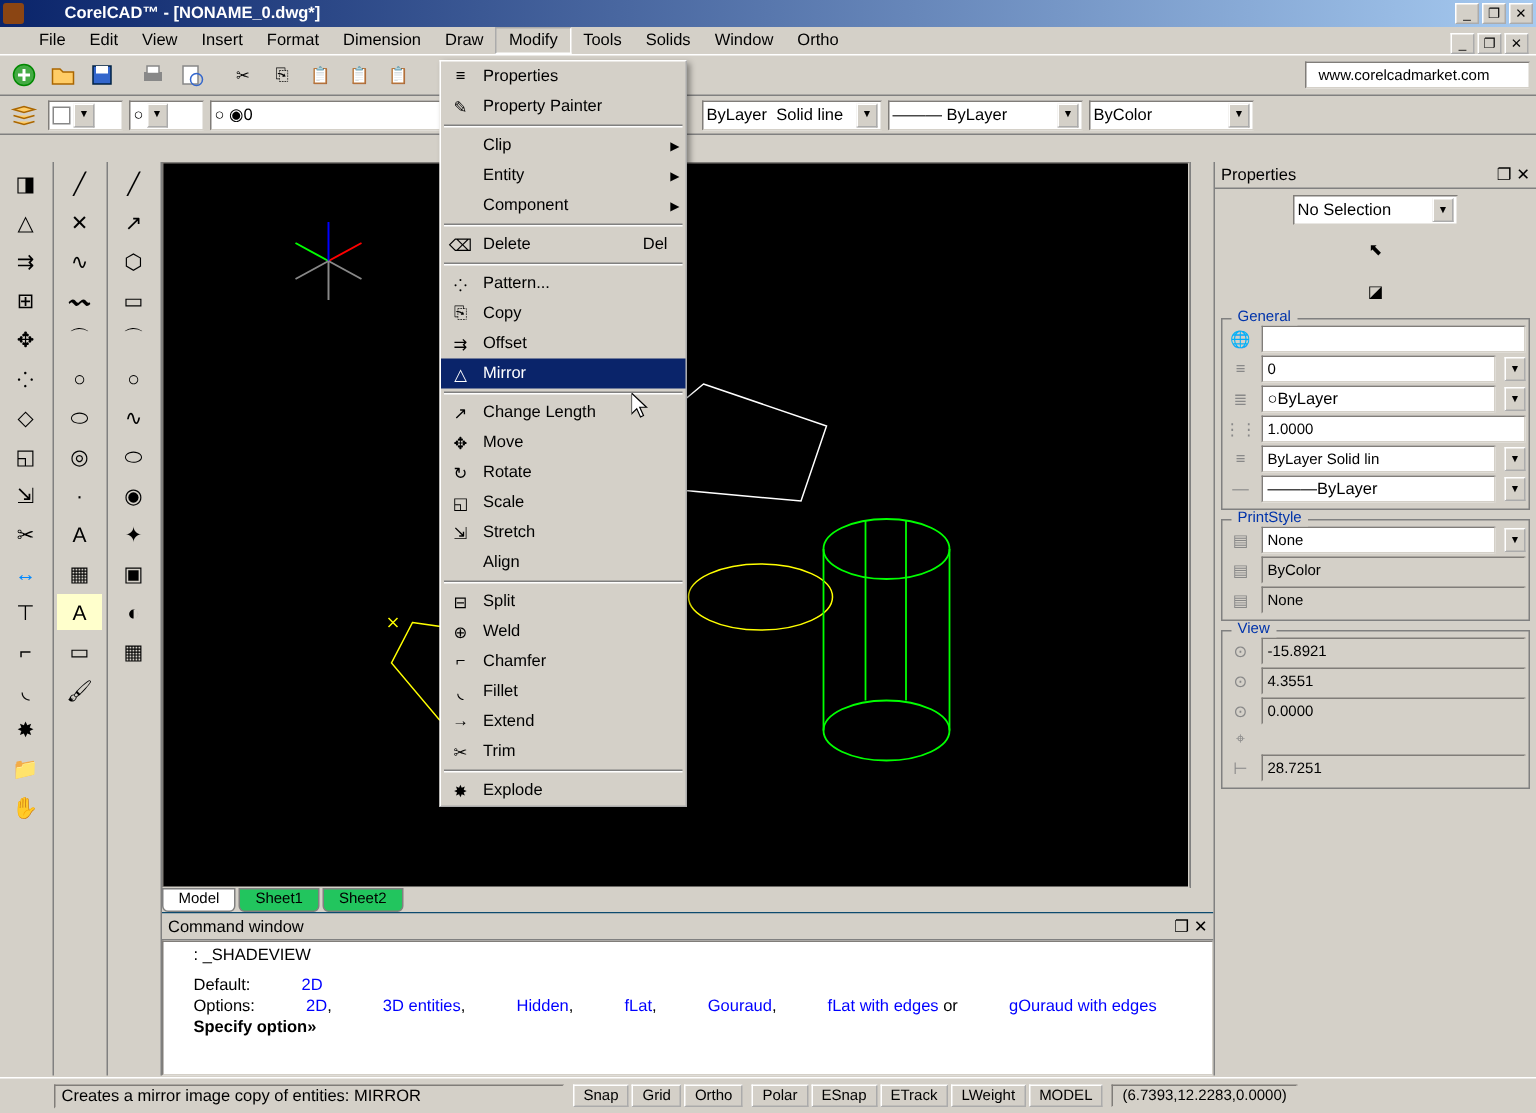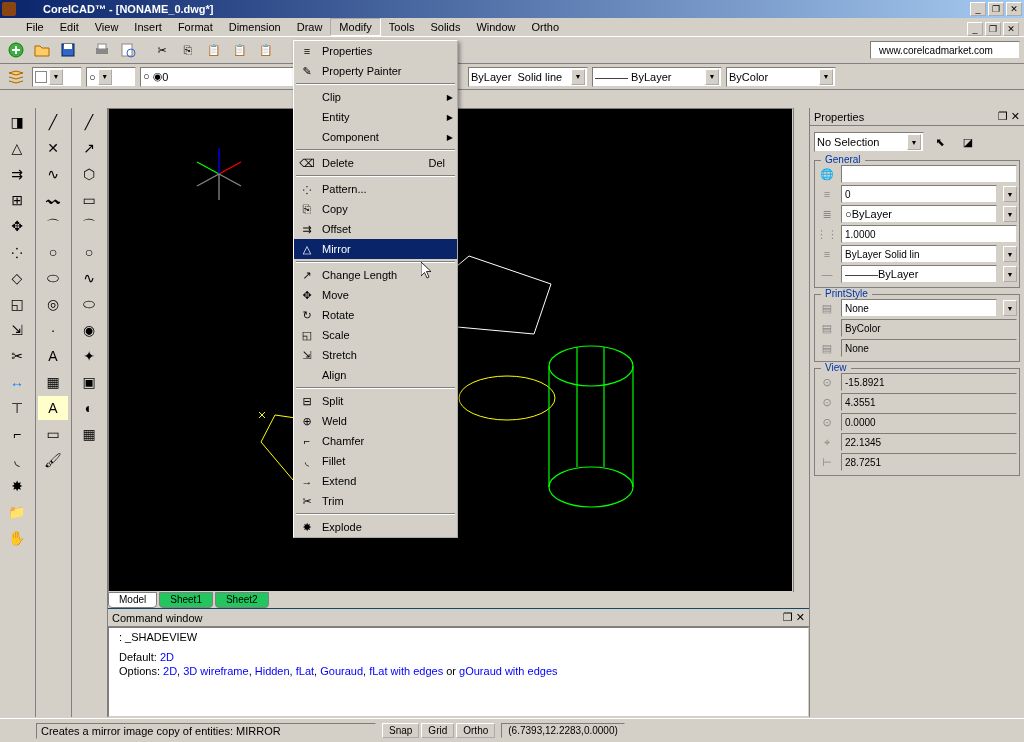--- a/index.html
+++ b/index.html
@@ -41,33 +41,33 @@
 .tabs { display: flex; background: #d4d0c8; }
 .tab { padding: 1px 10px; border: 1px solid #808080; background: #22c55e; font-size: 10px; border-radius: 0 0 4px 4px; margin-right: 2px; }
 .tab.active { background: #fff; }
 .viewport-scroll-h { flex: 1; background: #d4d0c8; }
 
 .viewport-draw { flex: 1; display: flex; }
 
 .command-wrap { border-top: 1px solid #0c4a6e; }
 .command-header { height: 18px; background: #d4d0c8; display: flex; align-items: center; padding: 0 4px; border-bottom: 1px solid #808080; }
 .command-header-title { flex: 1; }
-.command-body { background: #fff; height: 90px; padding: 2px 10px; border: 1px inset #d4d0c8; overflow: hidden; font-size: 11px; line-height: 14px; }
-.cmd-blue { color: #0000ff; }
+.command-body { background: #fff; height: 90px; padding: 2px 20px; border: 1px inset #d4d0c8; overflow: hidden; font-size: 11px; line-height: 14px; }
+.cmd-blue { color: #0000ff; margin-left: 31px; }
 
 .properties-panel { width: 215px; background: #d4d0c8; border-left: 1px solid #808080; display: flex; flex-direction: column; }
 .prop-header { height: 18px; background: #d4d0c8; display: flex; align-items: center; padding: 0 4px; border-bottom: 1px solid #808080; }
 .prop-body { flex: 1; padding: 4px; overflow-y: auto; }
 .prop-section { border: 1px solid #808080; margin-bottom: 6px; padding: 4px 2px 2px; position: relative; }
 .prop-section-title { position: absolute; top: -7px; left: 6px; background: #d4d0c8; padding: 0 4px; color: #0033aa; font-size: 10px; }
 .prop-row { display: flex; align-items: center; gap: 4px; margin-bottom: 2px; }
 .prop-icon { width: 20px; height: 16px; display: flex; align-items: center; justify-content: center; color: #888; }
 .prop-field { flex: 1; height: 18px; border: 1px inset #d4d0c8; background: #fff; display: flex; align-items: center; padding: 0 3px; font-size: 10px; }
 .prop-field.ro { background: #d4d0c8; }
-.prop-toprow { display: flex; gap: 4px; margin-bottom: 6px; align-items: center; }
+.prop-toprow { display: flex; gap: 4px; margin-bottom: 6px; align-items: center; flex-direction: column; }
 
 .dropdown-menu { position: absolute; top: 40px; left: 293px; width: 165px; background: #d4d0c8; border: 1px outset #fff; box-shadow: 2px 2px 4px rgba(0,0,0,0.4); z-index: 1000; }
 .dd-item { height: 20px; display: flex; align-items: center; padding: 0 4px 0 28px; position: relative; }
 .dd-item.highlight { background: #0a246a; color: #fff; }
 .dd-item-icon { position: absolute; left: 4px; width: 18px; display: flex; justify-content: center; }
 .dd-item-arrow { margin-left: auto; font-size: 8px; }
 .dd-item-shortcut { margin-left: auto; padding-right: 8px; }
 .dd-sep { height: 1px; margin: 2px 2px; border-top: 1px solid #808080; border-bottom: 1px solid #fff; }
 
 .cursor-arrow { position: absolute; top: 262px; left: 421px; z-index: 1001; font-size: 14px; color: #fff; }
@@ -284,28 +284,29 @@
         <span class="command-header-title">Command window</span>
         <span>❐</span>&nbsp;
         <span>✕</span>
       </div>
       <div class="command-body">
         <div>: _SHADEVIEW</div>
         <div style="height:6px"></div>
         <div><span>Default:</span> <span class="cmd-blue">2D</span></div>
         <div><span>Options:</span>
           <span class="cmd-blue">2D</span>,
-          <span class="cmd-blue">3D wireframe</span>,
+          <span class="cmd-blue">3D entities</span>,
           <span class="cmd-blue">Hidden</span>,
           <span class="cmd-blue">fLat</span>,
           <span class="cmd-blue">Gouraud</span>,
           <span class="cmd-blue">fLat with edges</span>
           <span>or</span>
           <span class="cmd-blue">gOuraud with edges</span>
         </div>
+        <div><b>Specify option»</b></div>
       </div>
     </div>
   </div>
 
   <div class="properties-panel">
     <div class="prop-header">
       <span style="flex:1">Properties</span>
       <span>❐</span>&nbsp;
       <span>✕</span>
     </div>
@@ -383,21 +384,20 @@
         <div class="prop-row">
             <div class="prop-icon">⊙</div>
             <div class="prop-field ro">4.3551</div>
           </div>
         <div class="prop-row">
             <div class="prop-icon">⊙</div>
             <div class="prop-field ro">0.0000</div>
           </div>
         <div class="prop-row">
             <div class="prop-icon">⌖</div>
-            <div class="prop-field ro">22.1345</div>
           </div>
         <div class="prop-row">
             <div class="prop-icon">⊢</div>
             <div class="prop-field ro">28.7251</div>
           </div>
       </div>
     </div>
   </div>
 </div>
 
@@ -507,14 +507,21 @@
     </svg>
 </div>
 
 <div class="statusbar">
   <div class="status-text">Creates a mirror image copy of entities:  MIRROR</div>
   <div class="status-btns">
     <div class="status-btn">Snap</div>
     <div class="status-btn">Grid</div>
     <div class="status-btn">Ortho</div>
   </div>
+  <div class="status-btns">
+    <div class="status-btn">Polar</div>
+    <div class="status-btn">ESnap</div>
+    <div class="status-btn">ETrack</div>
+    <div class="status-btn">LWeight</div>
+    <div class="status-btn">MODEL</div>
+  </div>
   <div class="status-coords">(6.7393,12.2283,0.0000)</div>
 </div>
 
 </body></html>

